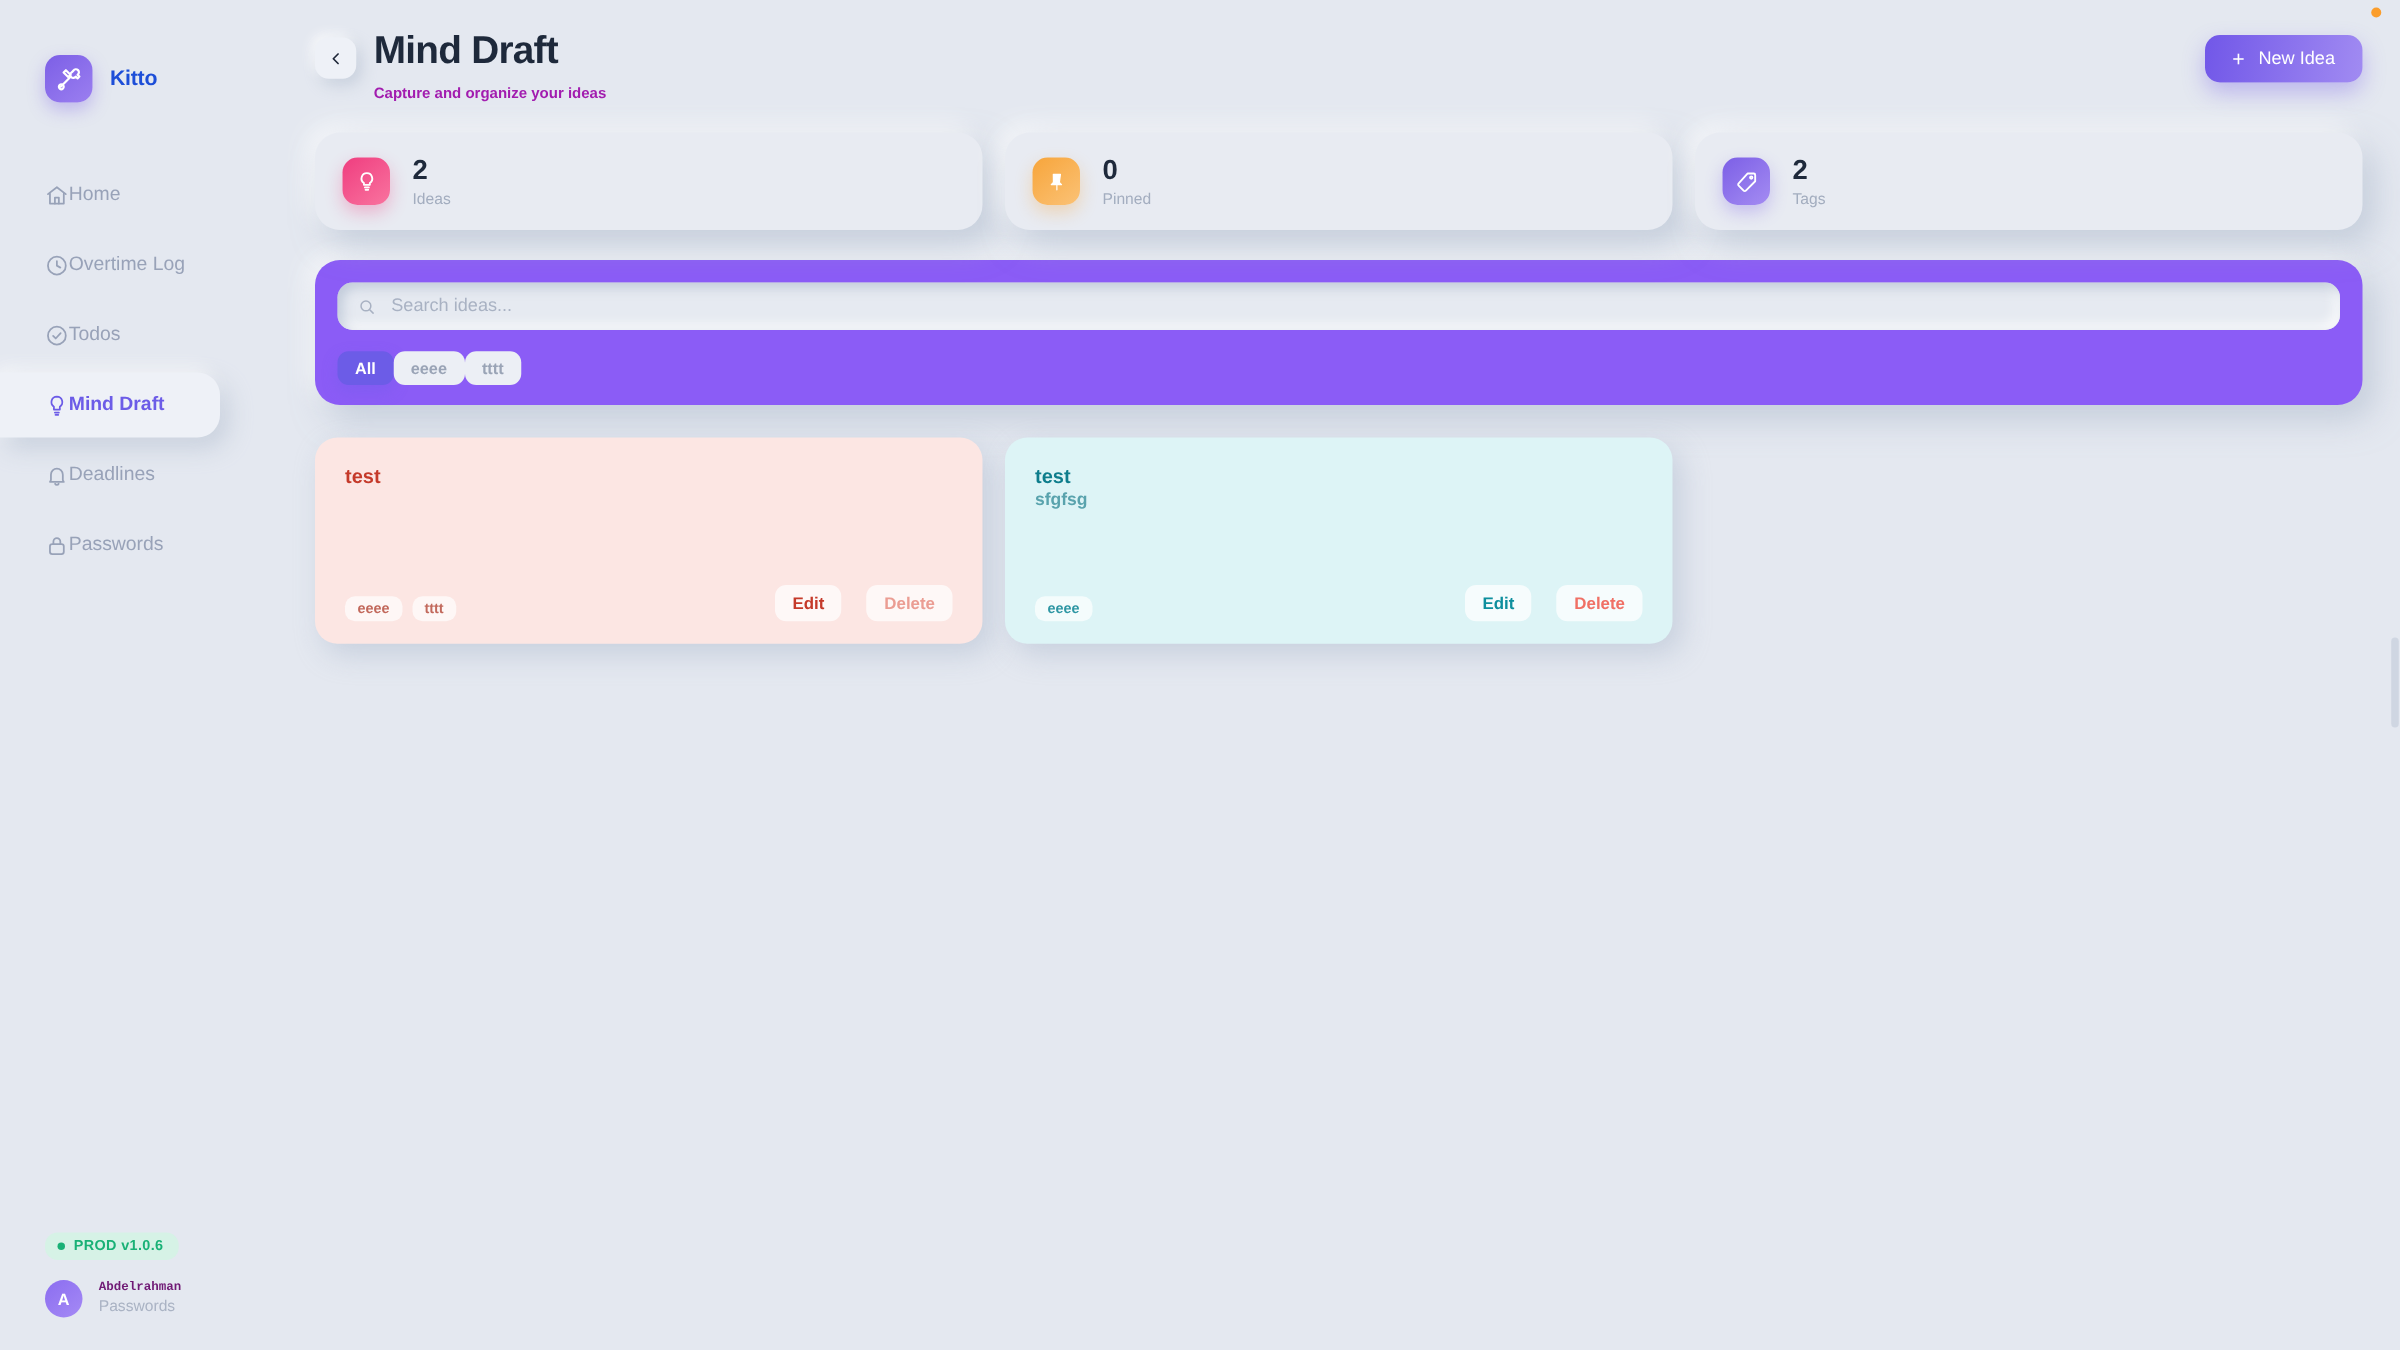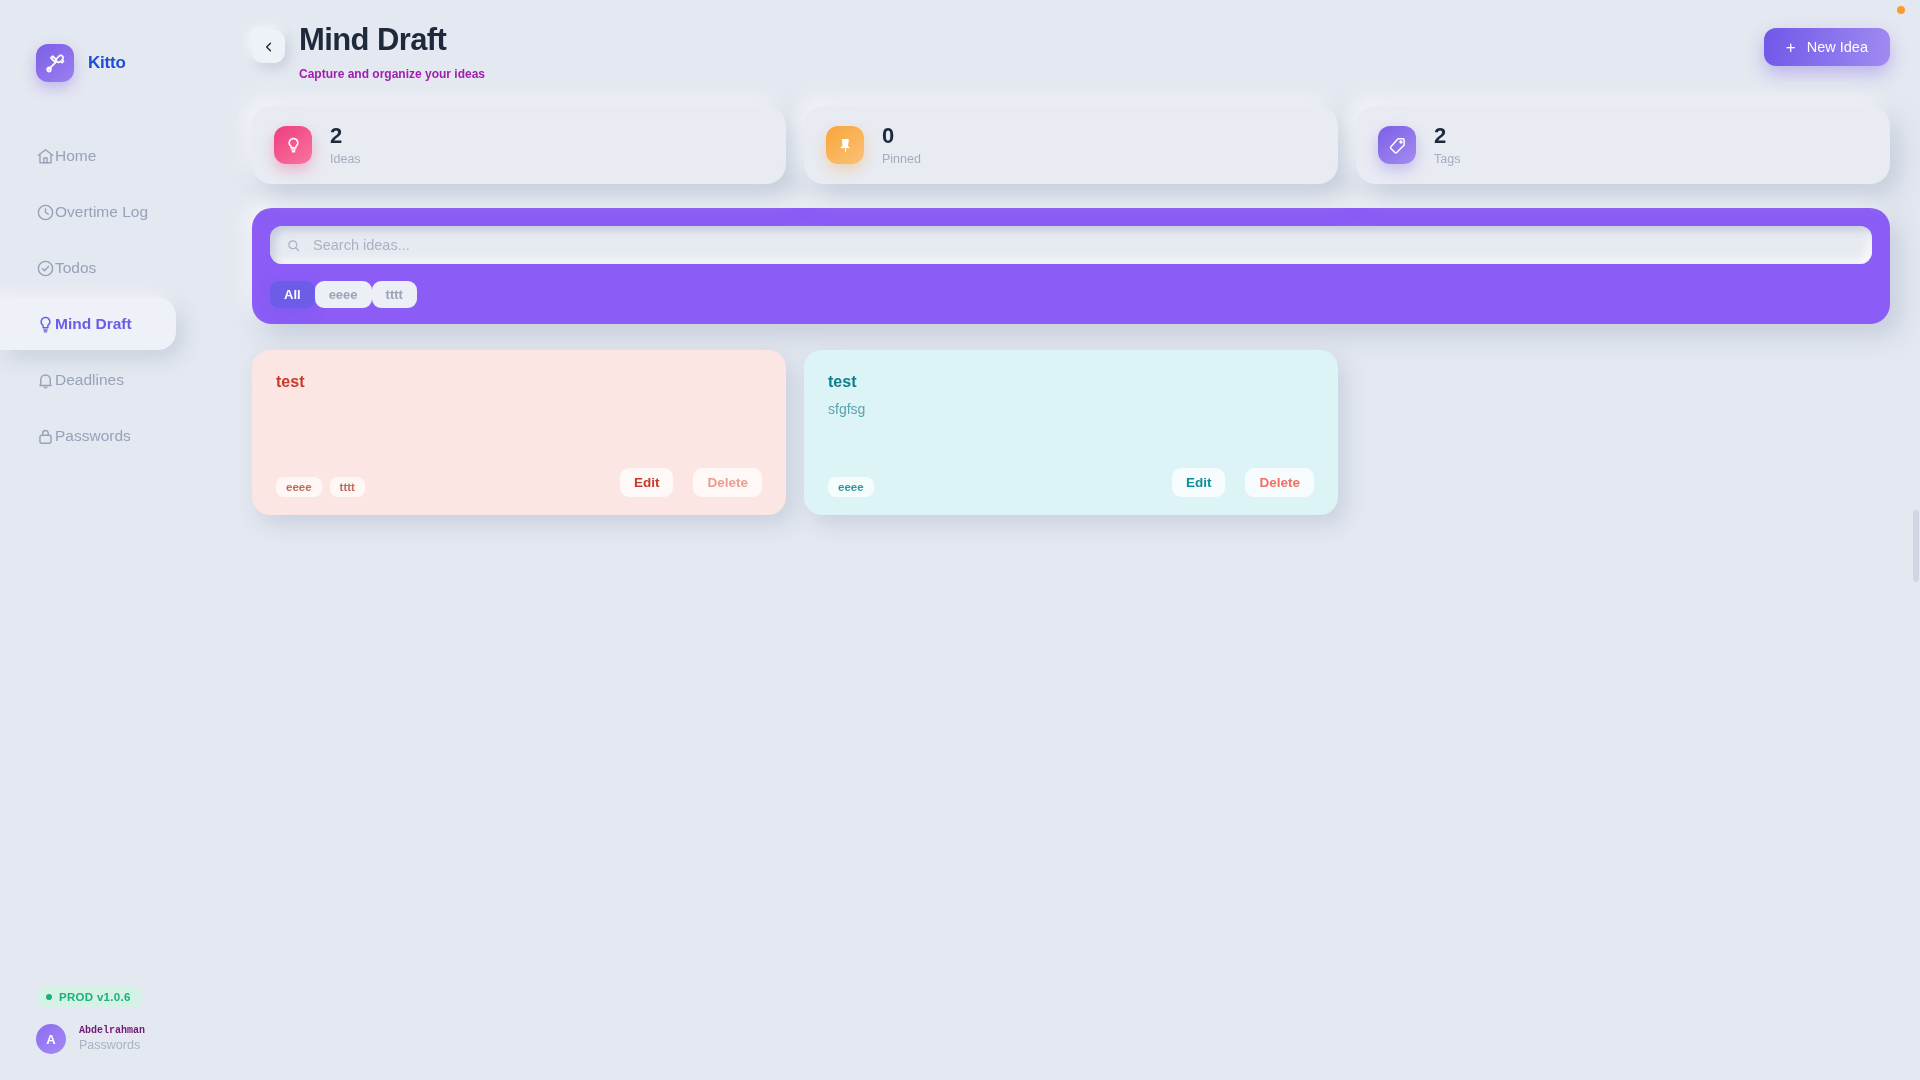--- a/index.html
+++ b/index.html
@@ -283,21 +283,21 @@
     flex-direction: column;
     box-shadow: 7px 9px 22px rgba(163,177,198,.42);
   }
   .idea-card.red  { background: #fce6e3; }
   .idea-card.teal { background: #ddf4f6; }
 
   .idea-title { font-size: 16px; font-weight: 700; line-height: 1.2; }
   .idea-card.red  .idea-title { color: #c53a2a; }
   .idea-card.teal .idea-title { color: #0e7d8c; }
 
-  .idea-desc { font-size: 14px; margin-top: 10px; }
+  .idea-desc { font-size: 14px; margin-top: 0; font-weight: bold; }
   .idea-card.teal .idea-desc { color: #59a3ad; }
   .idea-card.red  .idea-desc { color: #d08b80; }
 
   .idea-foot {
     margin-top: auto;
     display: flex;
     align-items: flex-end;
     justify-content: space-between;
   }
   .idea-tags { display: flex; gap: 8px; }

